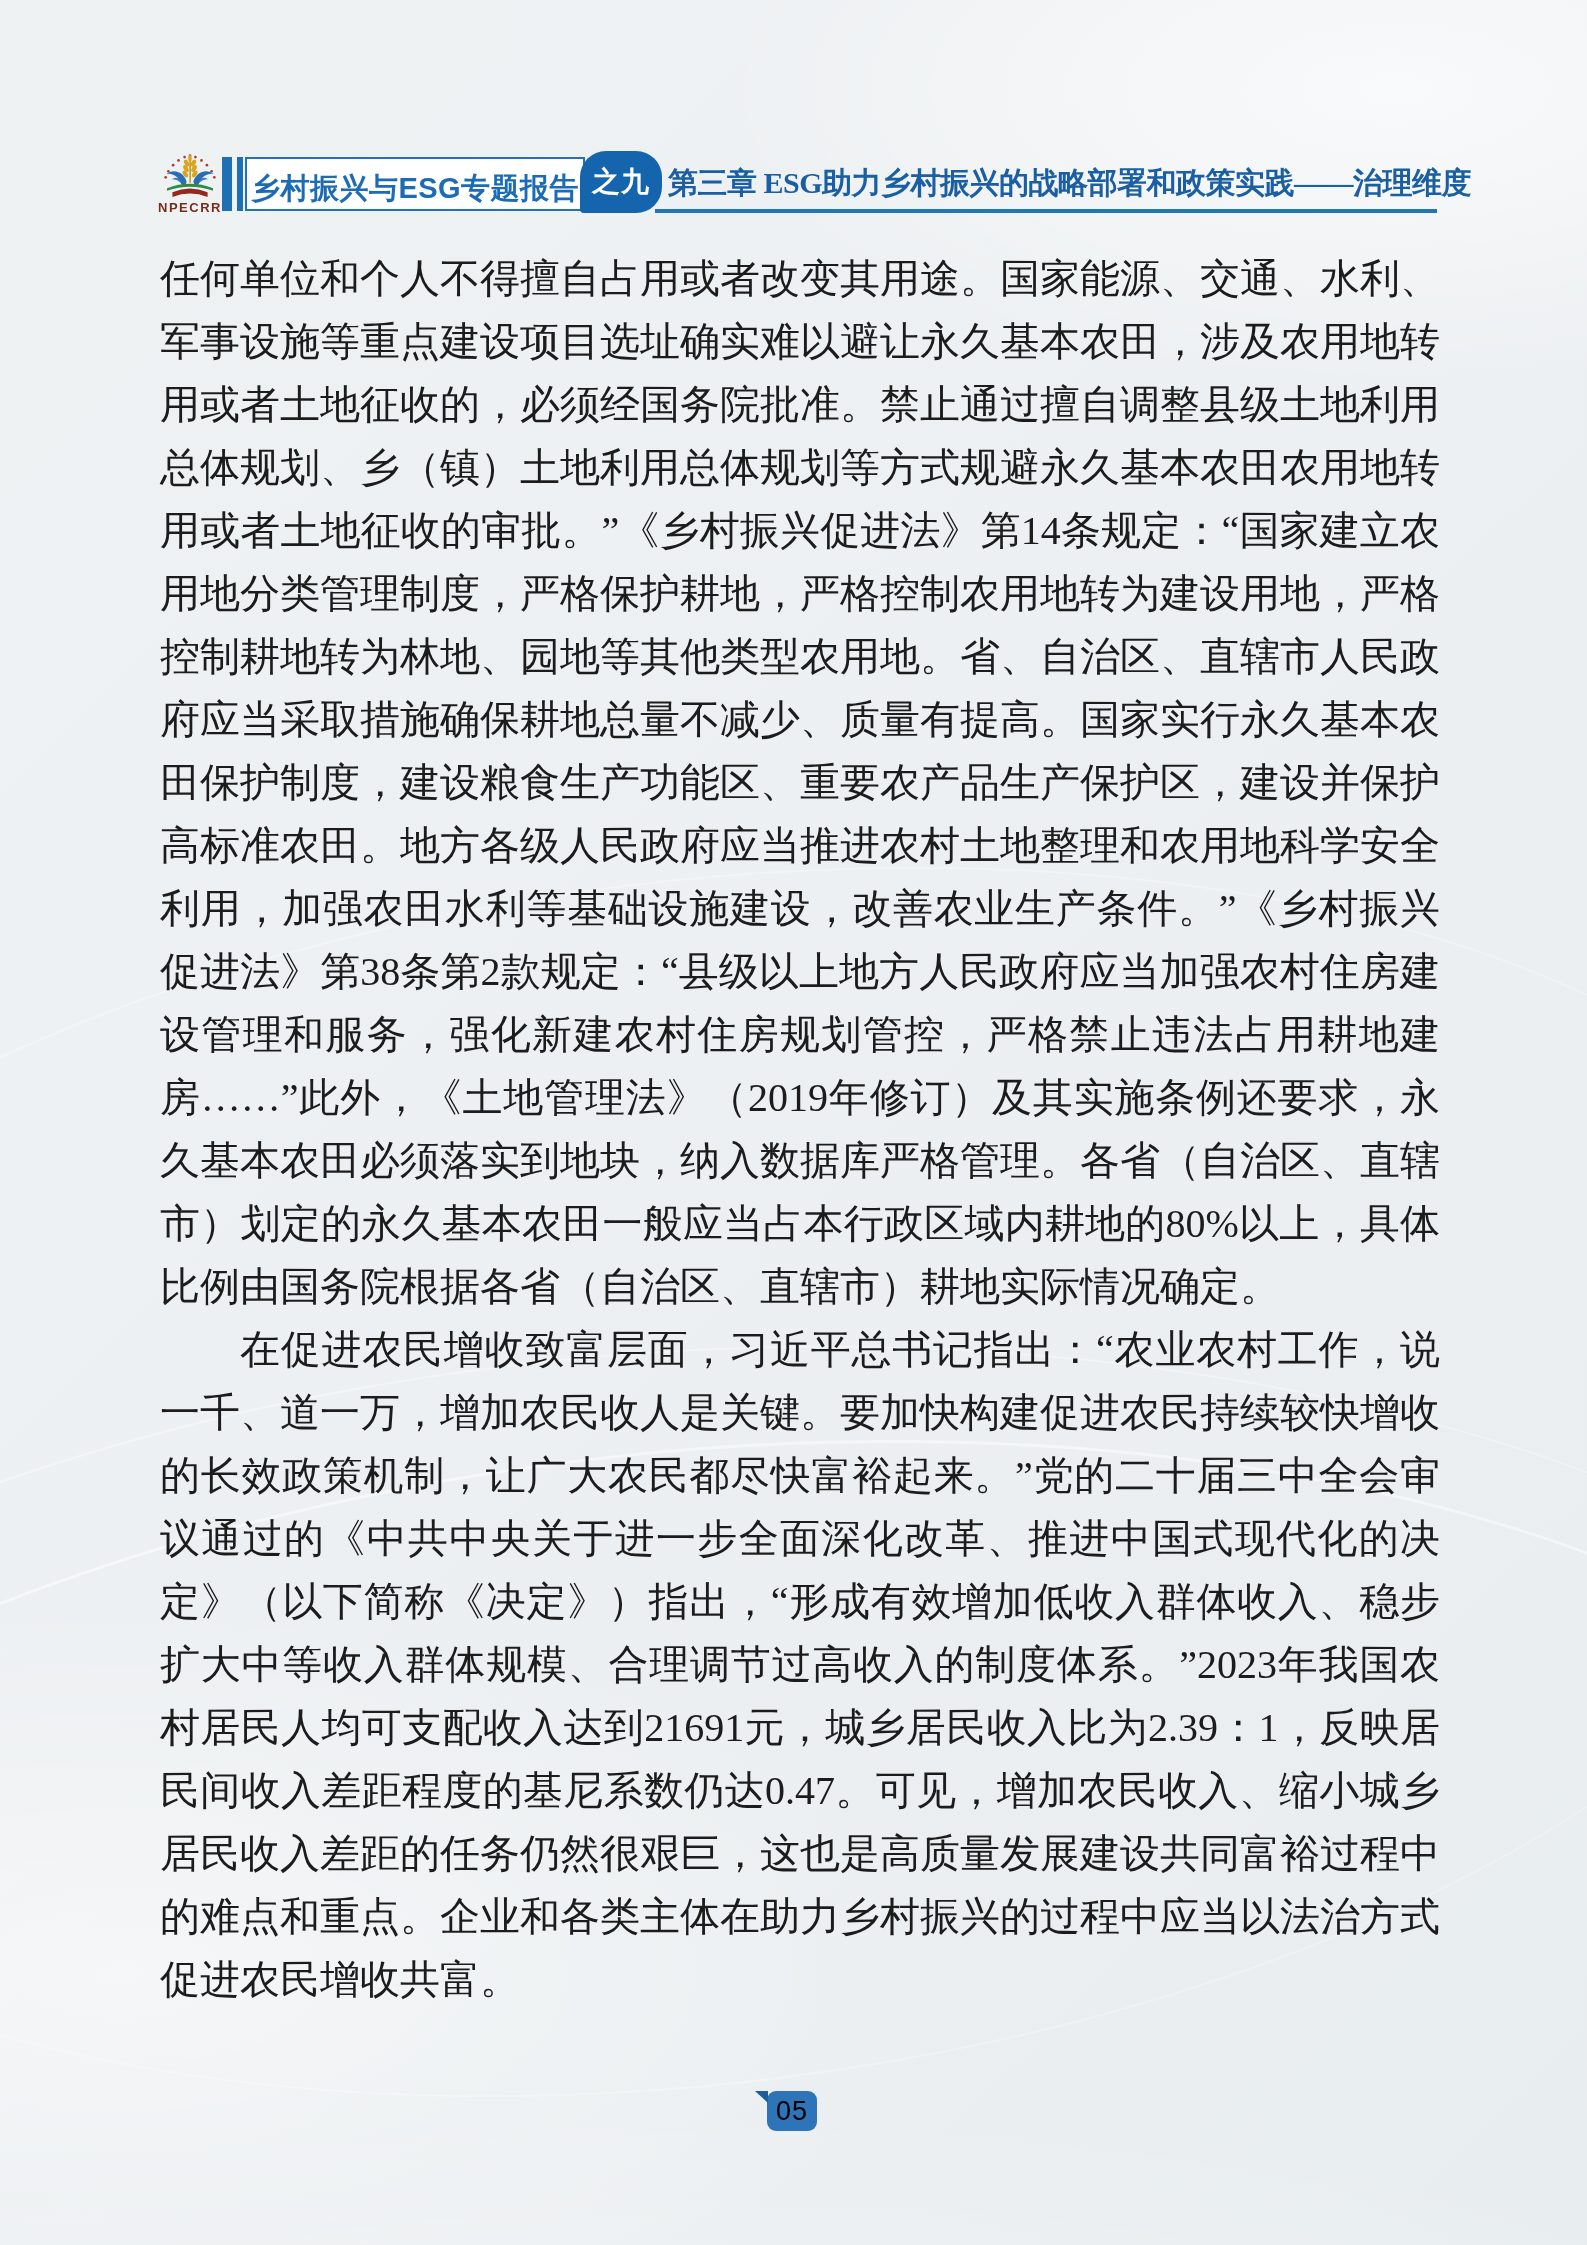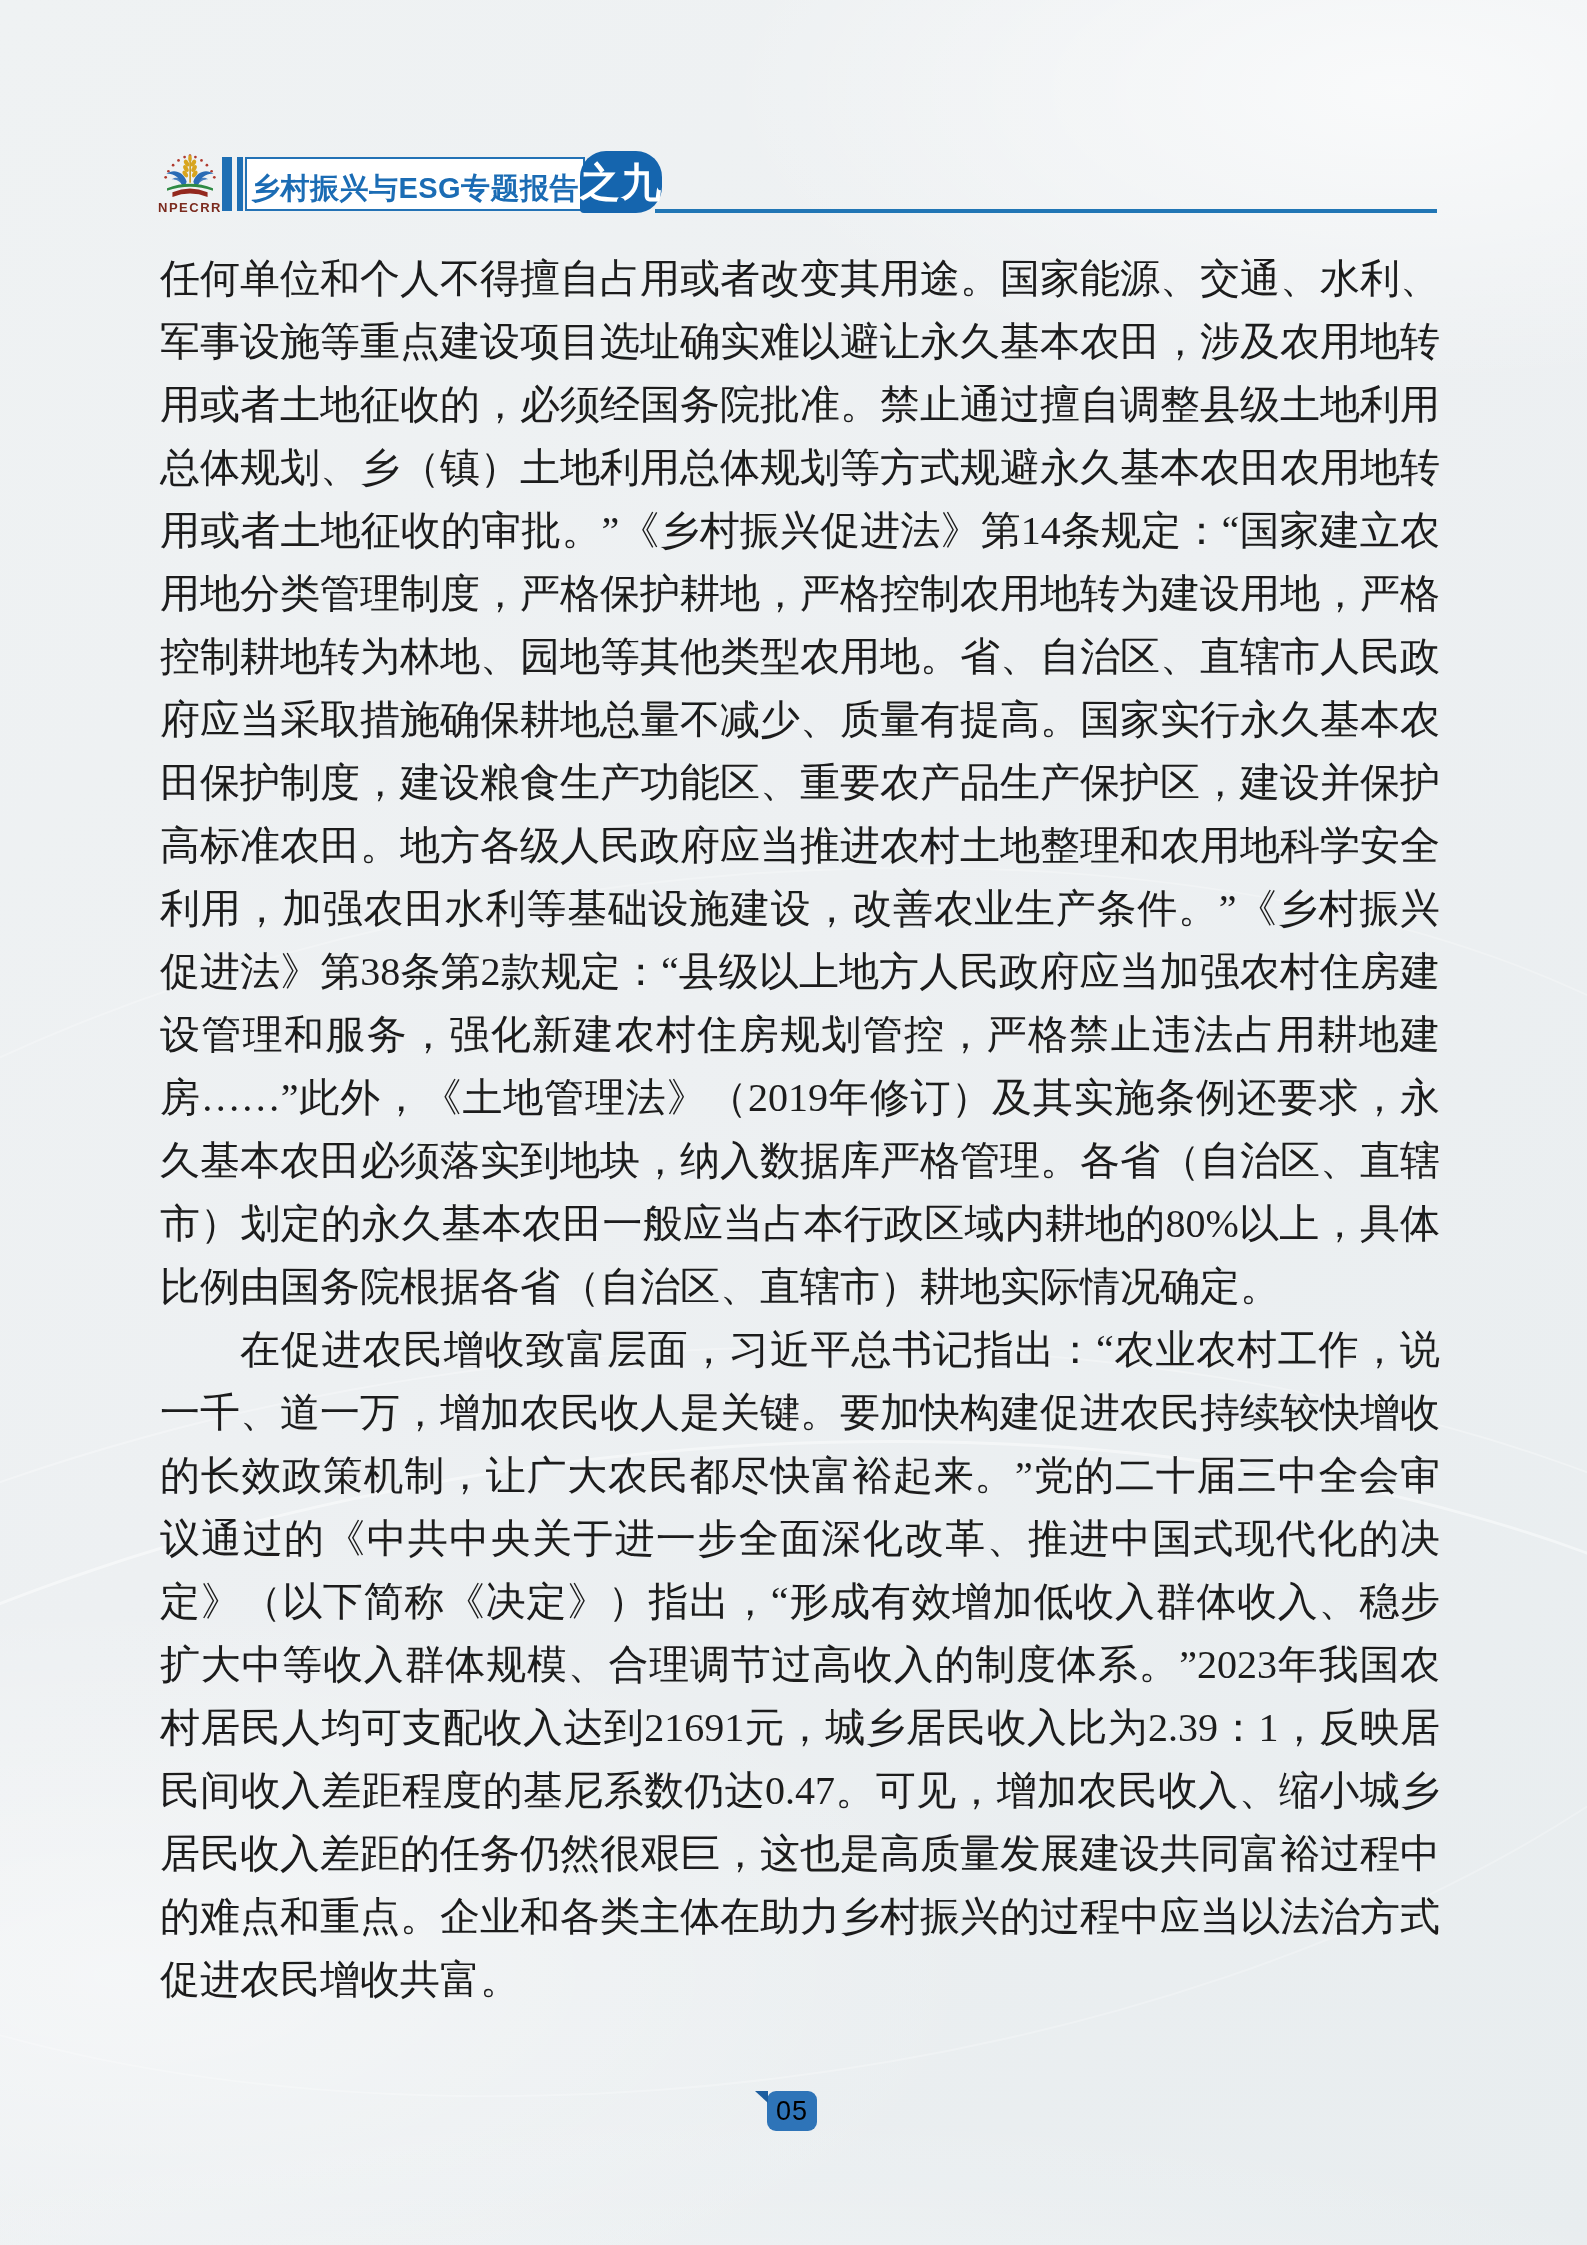--- a/index.html
+++ b/index.html
@@ -40,21 +40,21 @@
     font-family:"Liberation Sans",sans-serif; font-weight:bold;
     font-size:29px; color:#1b6cb4; letter-spacing:0.5px; white-space:nowrap;
   }
   .issue-pill {
     position:absolute; left:580px; top:151px; width:82px; height:62px;
     background:#1565ae; border-radius:26px 26px 26px 4px;
     display:flex; align-items:center; justify-content:center; z-index:2;
   }
   .issue-pill span {
     font-family:"Liberation Sans",sans-serif; font-weight:bold;
-    font-size:40px; color:#ffffff; letter-spacing:1px;
+    font-size:28px; color:#ffffff; letter-spacing:1px;
   }
   .chapter-title {
     position:absolute; left:668px; top:160px; width:780px; height:46px;
     font-weight:bold; font-size:30px; letter-spacing:-0.5px;
     color:#1b5fa3; white-space:nowrap; line-height:46px;
   }
   .chapter-underline { position:absolute; left:655px; top:209px; width:782px; height:4px; background:#2176b5; }
 
   
   .body-text { position:absolute; left:160px; top:247px; width:1280px; }
@@ -139,20 +139,21 @@
     <div class="hdr-bar thin"></div>
 
     <div class="title-box">
       <span>乡村振兴与ESG专题报告</span>
     </div>
 
     <div class="issue-pill">
       <span>之九</span>
     </div>
 
+    <div class="chapter-title">第三章 ESG助力乡村振兴的战略部署和政策实践——治理维度</div>
     <div class="chapter-underline"></div>
   </div>
 
   <div class="body-text">
     <p class="para no-indent">任何单位和个人不得擅自占用或者改变其用途。国家能源、交通、水利、军事设施等重点建设项目选址确实难以避让永久基本农田，涉及农用地转用或者土地征收的，必须经国务院批准。禁止通过擅自调整县级土地利用总体规划、乡（镇）土地利用总体规划等方式规避永久基本农田农用地转用或者土地征收的审批。”《乡村振兴促进法》第14条规定：“国家建立农用地分类管理制度，严格保护耕地，严格控制农用地转为建设用地，严格控制耕地转为林地、园地等其他类型农用地。省、自治区、直辖市人民政府应当采取措施确保耕地总量不减少、质量有提高。国家实行永久基本农田保护制度，建设粮食生产功能区、重要农产品生产保护区，建设并保护高标准农田。地方各级人民政府应当推进农村土地整理和农用地科学安全利用，加强农田水利等基础设施建设，改善农业生产条件。”《乡村振兴促进法》第38条第2款规定：“县级以上地方人民政府应当加强农村住房建设管理和服务，强化新建农村住房规划管控，严格禁止违法占用耕地建房……”此外，《土地管理法》（2019年修订）及其实施条例还要求，永久基本农田必须落实到地块，纳入数据库严格管理。各省（自治区、直辖市）划定的永久基本农田一般应当占本行政区域内耕地的80%以上，具体比例由国务院根据各省（自治区、直辖市）耕地实际情况确定。</p>
     <p class="para">在促进农民增收致富层面，习近平总书记指出：“农业农村工作，说一千、道一万，增加农民收人是关键。要加快构建促进农民持续较快增收的长效政策机制，让广大农民都尽快富裕起来。”党的二十届三中全会审议通过的《中共中央关于进一步全面深化改革、推进中国式现代化的决定》（以下简称《决定》）指出，“形成有效增加低收入群体收入、稳步扩大中等收入群体规模、合理调节过高收入的制度体系。”2023年我国农村居民人均可支配收入达到21691元，城乡居民收入比为2.39：1，反映居民间收入差距程度的基尼系数仍达0.47。可见，增加农民收入、缩小城乡居民收入差距的任务仍然很艰巨，这也是高质量发展建设共同富裕过程中的难点和重点。企业和各类主体在助力乡村振兴的过程中应当以法治方式促进农民增收共富。</p>
   </div>
 
   <div class="page-badge">
     <span>05</span>

